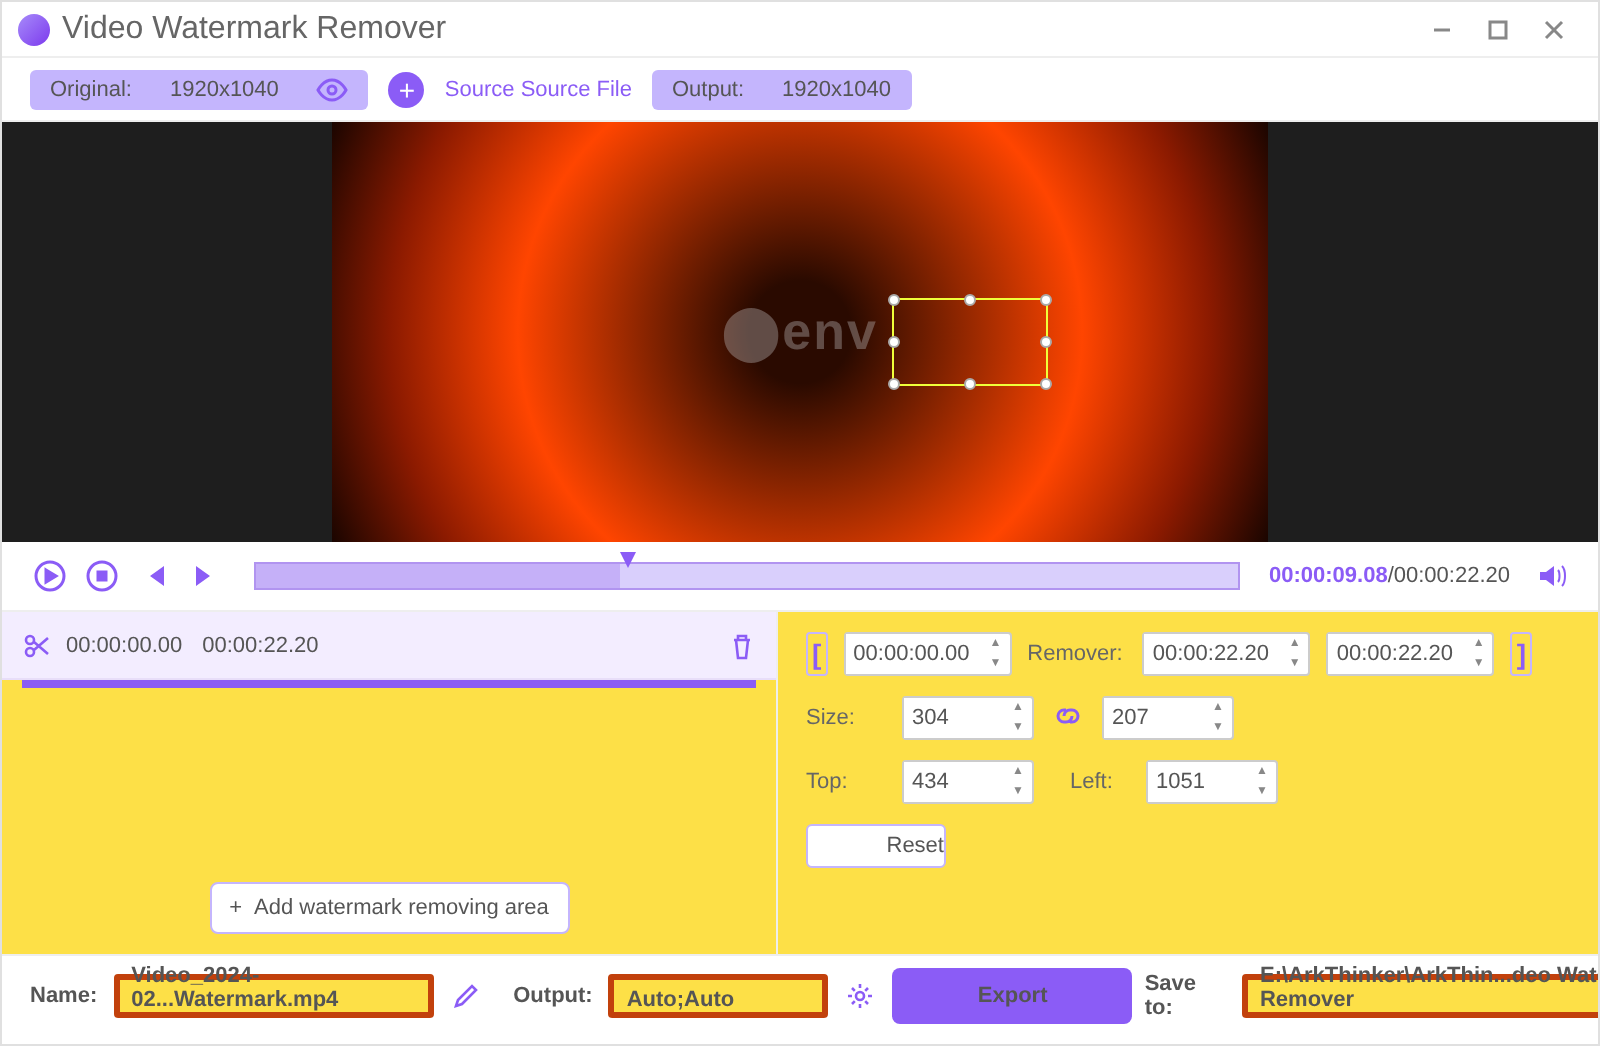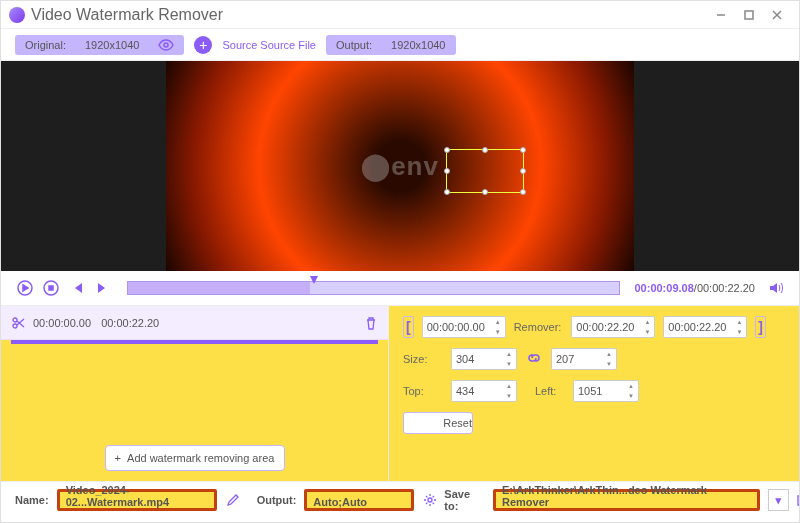--- a/index.html
+++ b/index.html
@@ -268,20 +268,23 @@
     <span style="margin-left:8px">Output:</span>
     <div class="text-input out-in">
         <span>Auto;Auto</span>
       </div>
     <span class="gear-ic">
         <svg width="14" height="14" viewBox="0 0 14 14" fill="none" stroke="#8b5cf6" stroke-width="1.3">
           <circle cx="7" cy="7" r="2"></circle>
           <path d="M7 1v2M7 11v2M1 7h2M11 7h2M3 3l1.4 1.4M9.6 9.6L11 11M11 3L9.6 4.4M4.4 9.6L3 11"></path>
         </svg>
       </span>
+    <div class="export-btn">
+        <span>Export</span>
+      </div>
   </div>
   <div class="bottom-row">
     <span>Save to:</span>
     <div class="text-input save-in">
         <span>E:\ArkThinker\ArkThin...deo Watermark Remover</span>
       </div>
     <div class="dd-arrow">▾</div>
     <span class="folder-ic">
         <svg width="14" height="12" viewBox="0 0 14 12" fill="none" stroke="#8b5cf6" stroke-width="1.3">
           <path d="M1 2h4l1 2h7v7H1z"></path>

